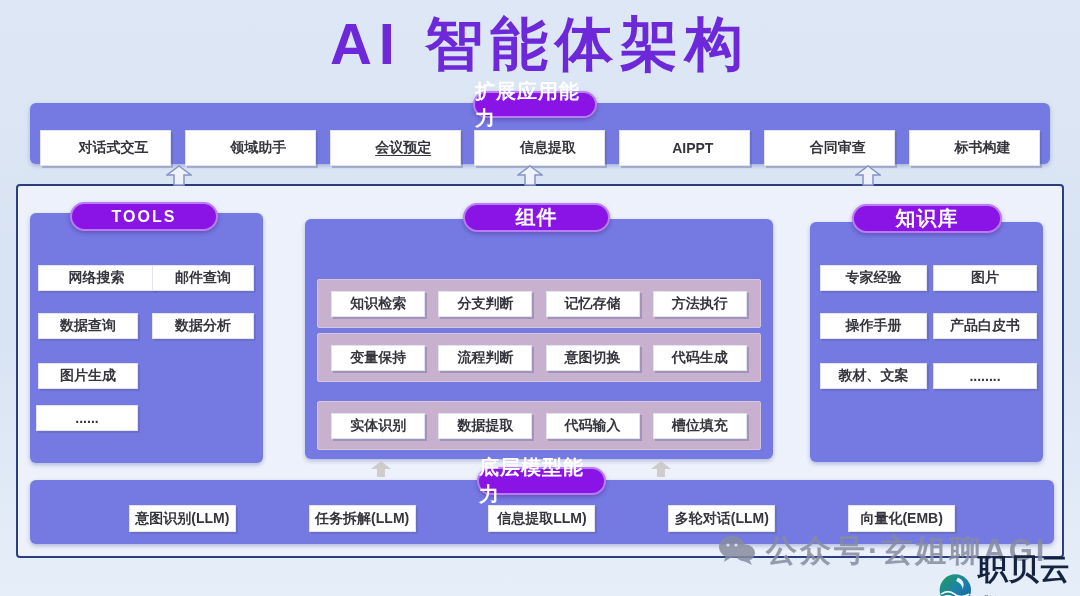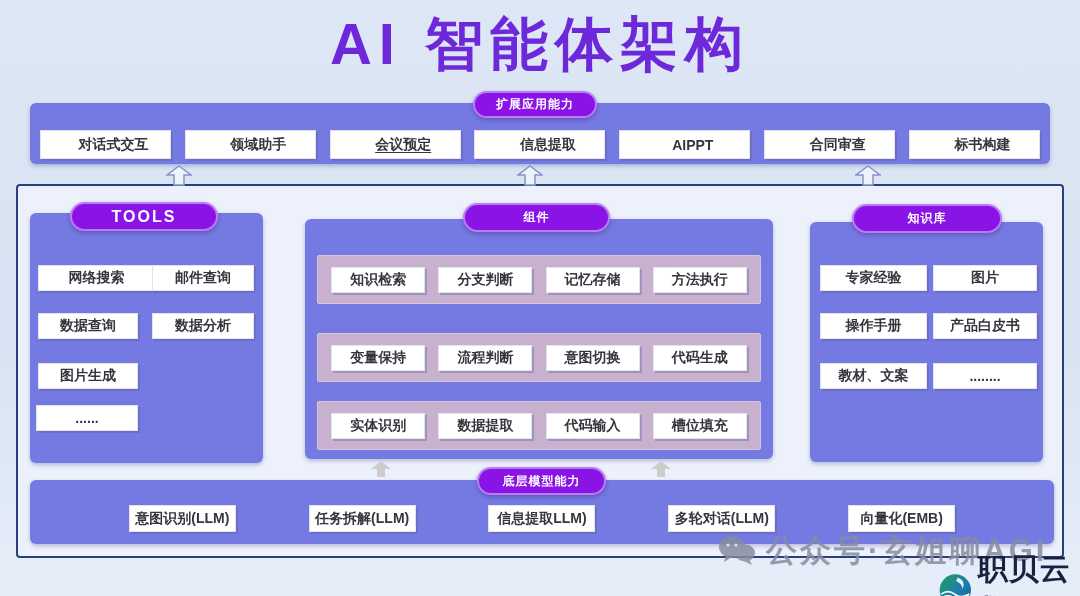--- a/index.html
+++ b/index.html
@@ -16,21 +16,21 @@
     text-align:center; font-size:58px; font-weight:900;
     letter-spacing:7px; color:#6d28d9;
   }
 
   
   .pill{
     position:absolute; z-index:6;
     background:#8a14e6; border:2px solid #b97cf2;
     border-radius:16px; color:#ffffff; font-weight:700;
     display:flex; align-items:center; justify-content:center;
-    font-size:12px; letter-spacing:1px;
+    font-size:20px; letter-spacing:1px;
     box-shadow:0 2px 4px rgba(60,20,120,.35);
   }
 
   
   .band,.panel{
     position:absolute; background:#7579e2; border-radius:6px;
     box-shadow:0 2px 4px rgba(70,80,160,.35);
   }
 
   
@@ -41,21 +41,21 @@
     box-shadow:2px 2px 0 rgba(90,95,150,.35);
     white-space:nowrap;
   }
   .nbox.u{ text-decoration:underline; text-underline-offset:3px; }
   .nbox.b{ font-weight:900; }
 
   
   .ext-band{ left:30px; top:103px; width:1020px; height:61px;
     display:flex; align-items:flex-start; justify-content:space-between;
     padding:27px 10px 0 10px; }
-  .ext-band .nbox{ width:131px; height:29px;padding-left:16px; }
+  .ext-band .nbox{ width:131px; height:36px;padding-left:16px; }
   .pill-ext{ left:473px; top:91px; width:124px; height:27px; }
 
   
   .up-arrow{ position:absolute; z-index:3; }
 
   
   .container{
     position:absolute; left:16px; top:184px; width:1048px; height:374px;
     border:2px solid #2b3f7e; border-radius:4px; background:#edf1fb;
   }
@@ -138,21 +138,21 @@
     <div class="nbox" style="left:8px;top:52px;width:117px">网络搜索</div>
     <div class="nbox" style="left:122px;top:52px;width:102px">邮件查询</div>
     <div class="nbox" style="left:8px;top:100px;width:100px">数据查询</div>
     <div class="nbox" style="left:122px;top:100px;width:102px">数据分析</div>
     <div class="nbox" style="left:8px;top:150px;width:100px">图片生成</div>
     <div class="nbox" style="left:6px;top:192px;width:102px">......</div>
   </div>
   <div class="pill pill-tools">TOOLS</div>
 
   <div class="panel comp-panel">
-    <div class="strip" style="top:36px">
+    <div class="strip" style="top:60px">
       <div class="nbox">知识检索</div>
       <div class="nbox">分支判断</div>
       <div class="nbox">记忆存储</div>
       <div class="nbox">方法执行</div>
     </div>
     <div class="strip" style="top:114px">
       <div class="nbox">变量保持</div>
       <div class="nbox">流程判断</div>
       <div class="nbox">意图切换</div>
       <div class="nbox">代码生成</div>

